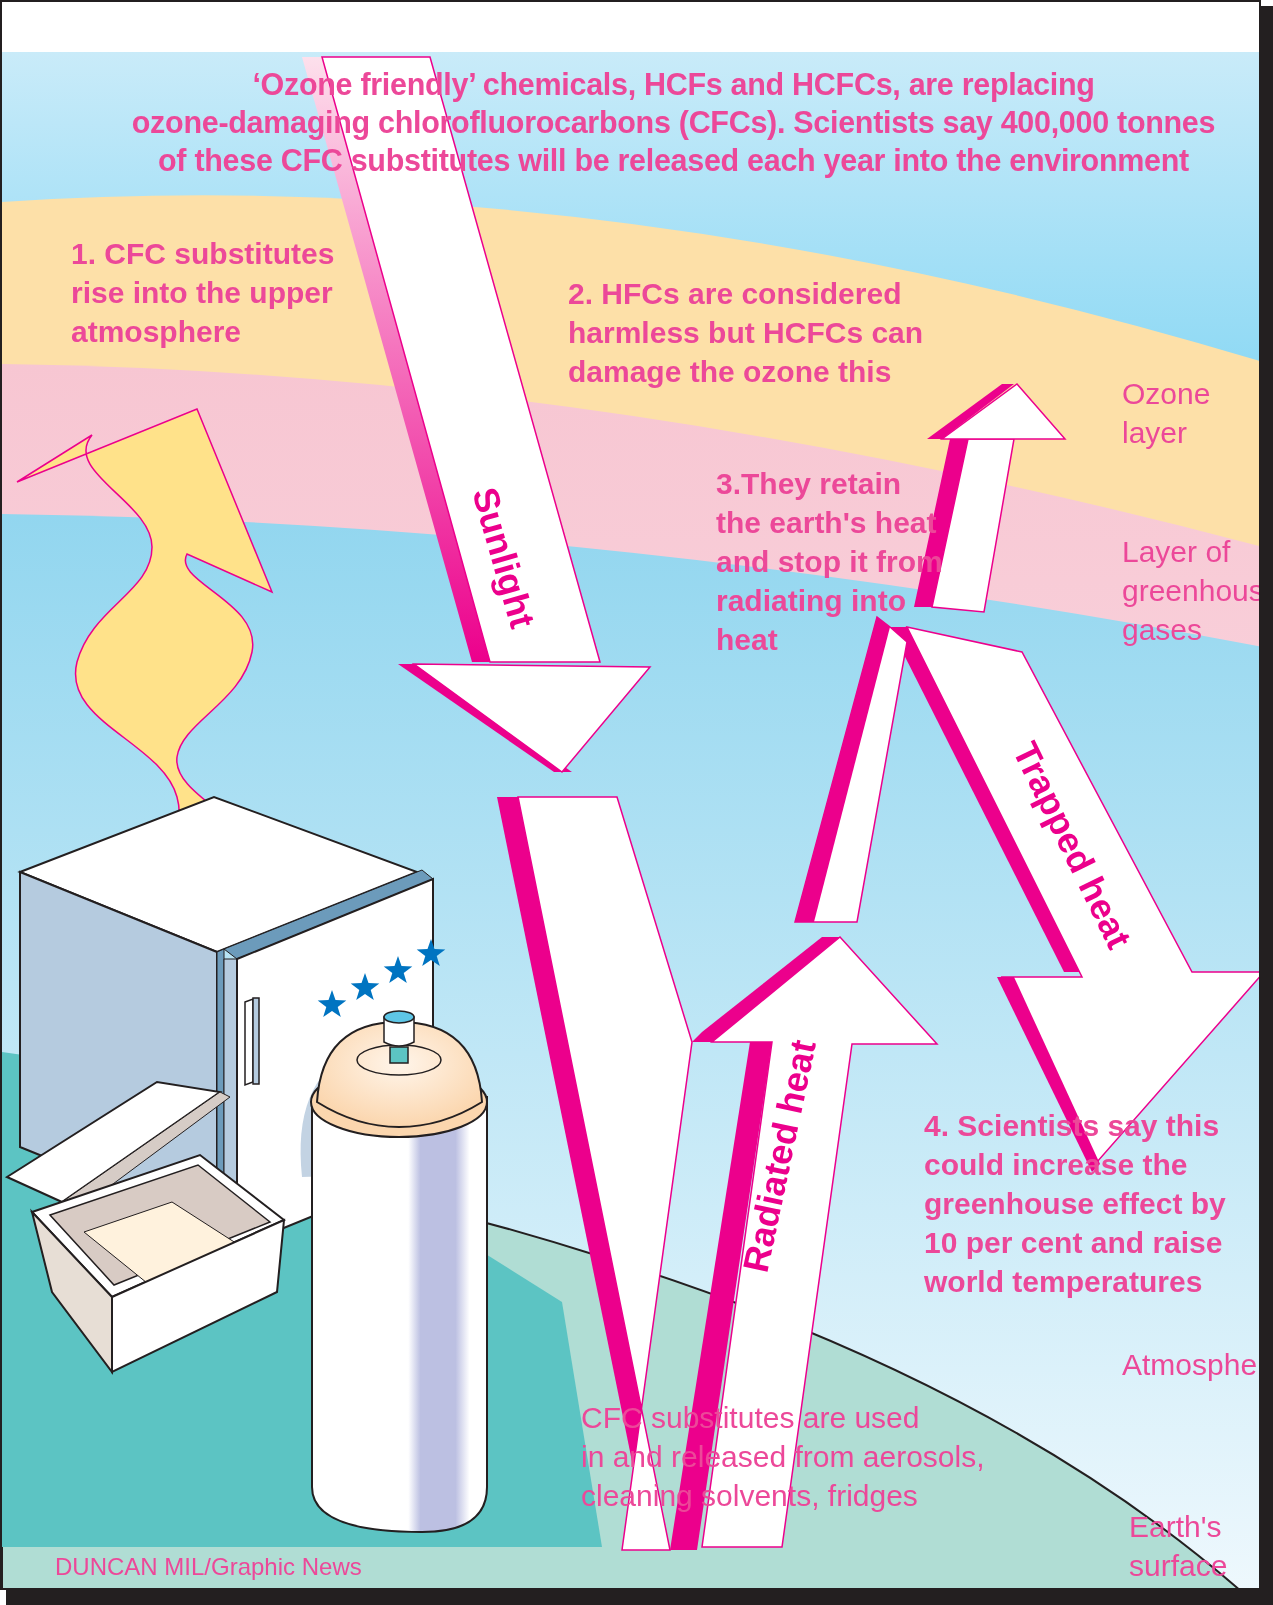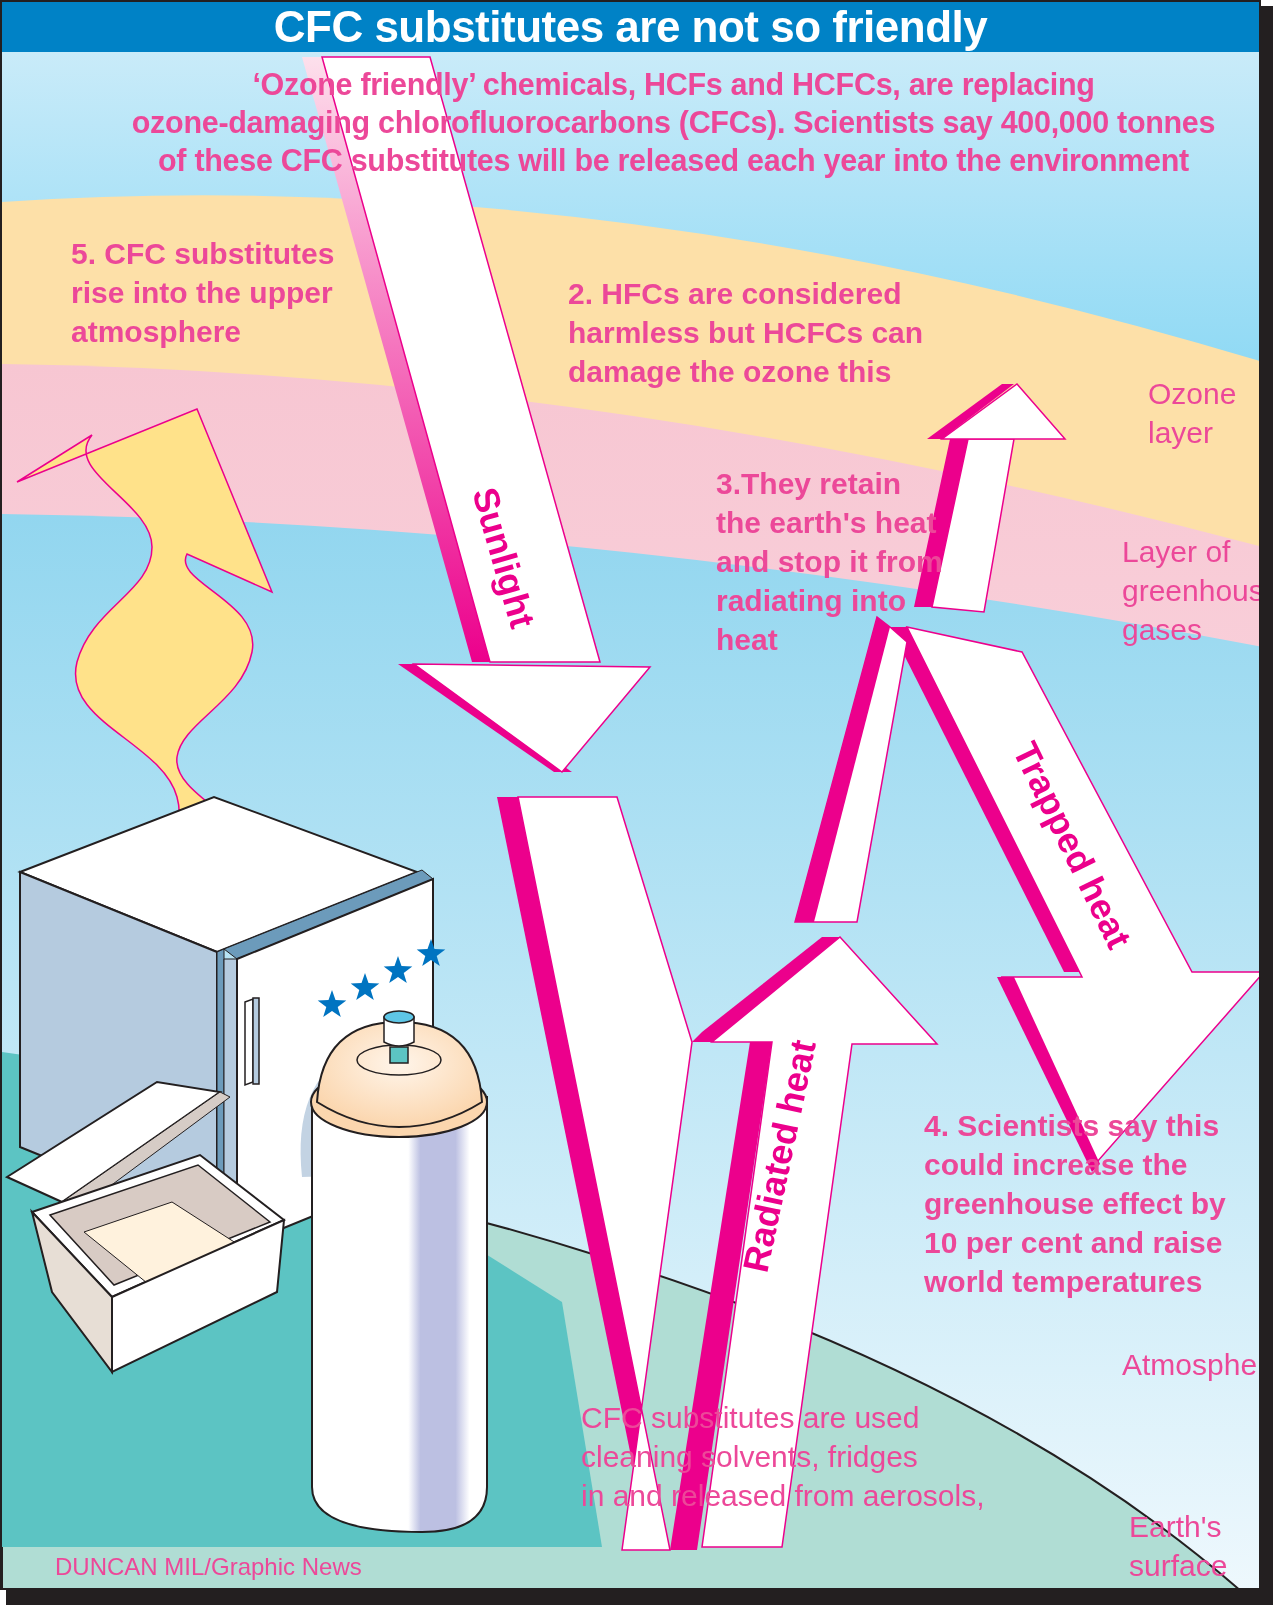--- a/index.html
+++ b/index.html
@@ -12,21 +12,21 @@
   #title-bar { position: absolute; left: 0; top: 0; width: 100%; height: 50px; background: #0082c6;
                color: #fff; font-weight: bold; font-size: 44px; text-align: center; line-height: 50px;
                letter-spacing: -0.5px; }
   #art { position: absolute; left: 0; top: 0; }
   .txt { position: absolute; color: #ec4899; margin: 0; padding-left: 43px; }
   #intro { left: 0; top: 63px; width: 1257px; text-align: center; font-size: 30.5px; line-height: 38px; font-weight: bold; letter-spacing: -0.3px; }
   #step1 { left: 26px; top: 232px; font-size: 30px; line-height: 39px; font-weight: bold; }
   #step2 { left: 523px; top: 272px; font-size: 30px; line-height: 39px; font-weight: bold; }
   #step3 { left: 640px; top: 462px; font-size: 30px; line-height: 39px; font-weight: bold; margin-left: 31px; }
   #step4 { left: 879px; top: 1104px; font-size: 30px; line-height: 39px; font-weight: bold; }
-  #lbl-ozone { left: 1103px; top: 372px; font-size: 30px; line-height: 39px; }
+  #lbl-ozone { left: 1077px; top: 372px; font-size: 30px; line-height: 39px; }
   #lbl-ghg { left: 1077px; top: 530px; font-size: 30px; line-height: 39px; }
   #lbl-atmos { left: 1077px; top: 1345px; font-size: 30px; line-height: 36px; }
   #lbl-earth { left: 1040px; top: 1505px; font-size: 30px; line-height: 39px; margin-left: 44px; }
   #uses { left: 536px; top: 1396px; font-size: 30px; line-height: 39px; }
   #credit { left: 10px; top: 1550px; font-size: 24px; line-height: 30px; }
   .line { display: block; white-space: nowrap; }
   .arrow-label { font-family: "Liberation Sans", sans-serif; font-weight: bold; font-size: 36px; fill: #ec008c; }
 </style>
 </head>
 <body>
@@ -151,30 +151,29 @@
       <polygon points="30,1210 198,1153 282,1218 110,1295" fill="#ffffff" stroke="#231f20" stroke-width="2"></polygon>
       <polygon points="48,1213 196,1163 268,1220 112,1283" fill="#d8cbc4" stroke="#231f20" stroke-width="1.5"></polygon>
       <polygon points="82,1230 170,1200 240,1245 150,1285" fill="#fff2dd" stroke="#231f20" stroke-width="1"></polygon>
       <polygon points="30,1210 110,1295 110,1370 50,1290" fill="#e7ded5" stroke="#231f20" stroke-width="2"></polygon>
       <polygon points="110,1295 282,1218 275,1290 110,1370" fill="#ffffff" stroke="#231f20" stroke-width="2"></polygon>
     </g>
 
     <rect x="0" y="1545" width="1261" height="45" fill="#b0ddd4" opacity="0"></rect>
   </svg>
 
-  <div id="title-bar">CFC substitutes are not so friendly</div>
 
   <div class="txt" id="intro">
     <span class="line">‘Ozone friendly’ chemicals, HCFs and HCFCs, are replacing</span>
     <span class="line">ozone-damaging chlorofluorocarbons (CFCs). Scientists say 400,000 tonnes</span>
     <span class="line">of these CFC substitutes will be released each year into the environment</span>
   </div>
 
   <div class="txt" id="step1">
-    <span class="line">5. CFC substitutes</span>
+    <span class="line">1. CFC substitutes</span>
     <span class="line">rise into the upper</span>
     <span class="line">atmosphere</span>
   </div>
 
   <div class="txt" id="step2">
     <span class="line">2. HFCs are considered</span>
     <span class="line">harmless but HCFCs can</span>
     <span class="line">damage the ozone this</span>
   </div>
 
@@ -207,21 +206,21 @@
 
   <div class="txt" id="lbl-atmos">Atmosphere</div>
 
   <div class="txt" id="lbl-earth">
     <span class="line">Earth's</span>
     <span class="line">surface</span>
   </div>
 
   <div class="txt" id="uses">
     <span class="line">CFC substitutes are used</span>
+    <span class="line">in and  released from aerosols,</span>
     <span class="line">cleaning solvents, fridges</span>
-    <span class="line">in and  released from aerosols,</span>
   </div>
 
   <div class="txt" id="credit">DUNCAN MIL/Graphic News</div>
 </div>
 
 <div id="shadow-right"></div>
 <div id="shadow-bottom"></div>
 
 </body></html>

